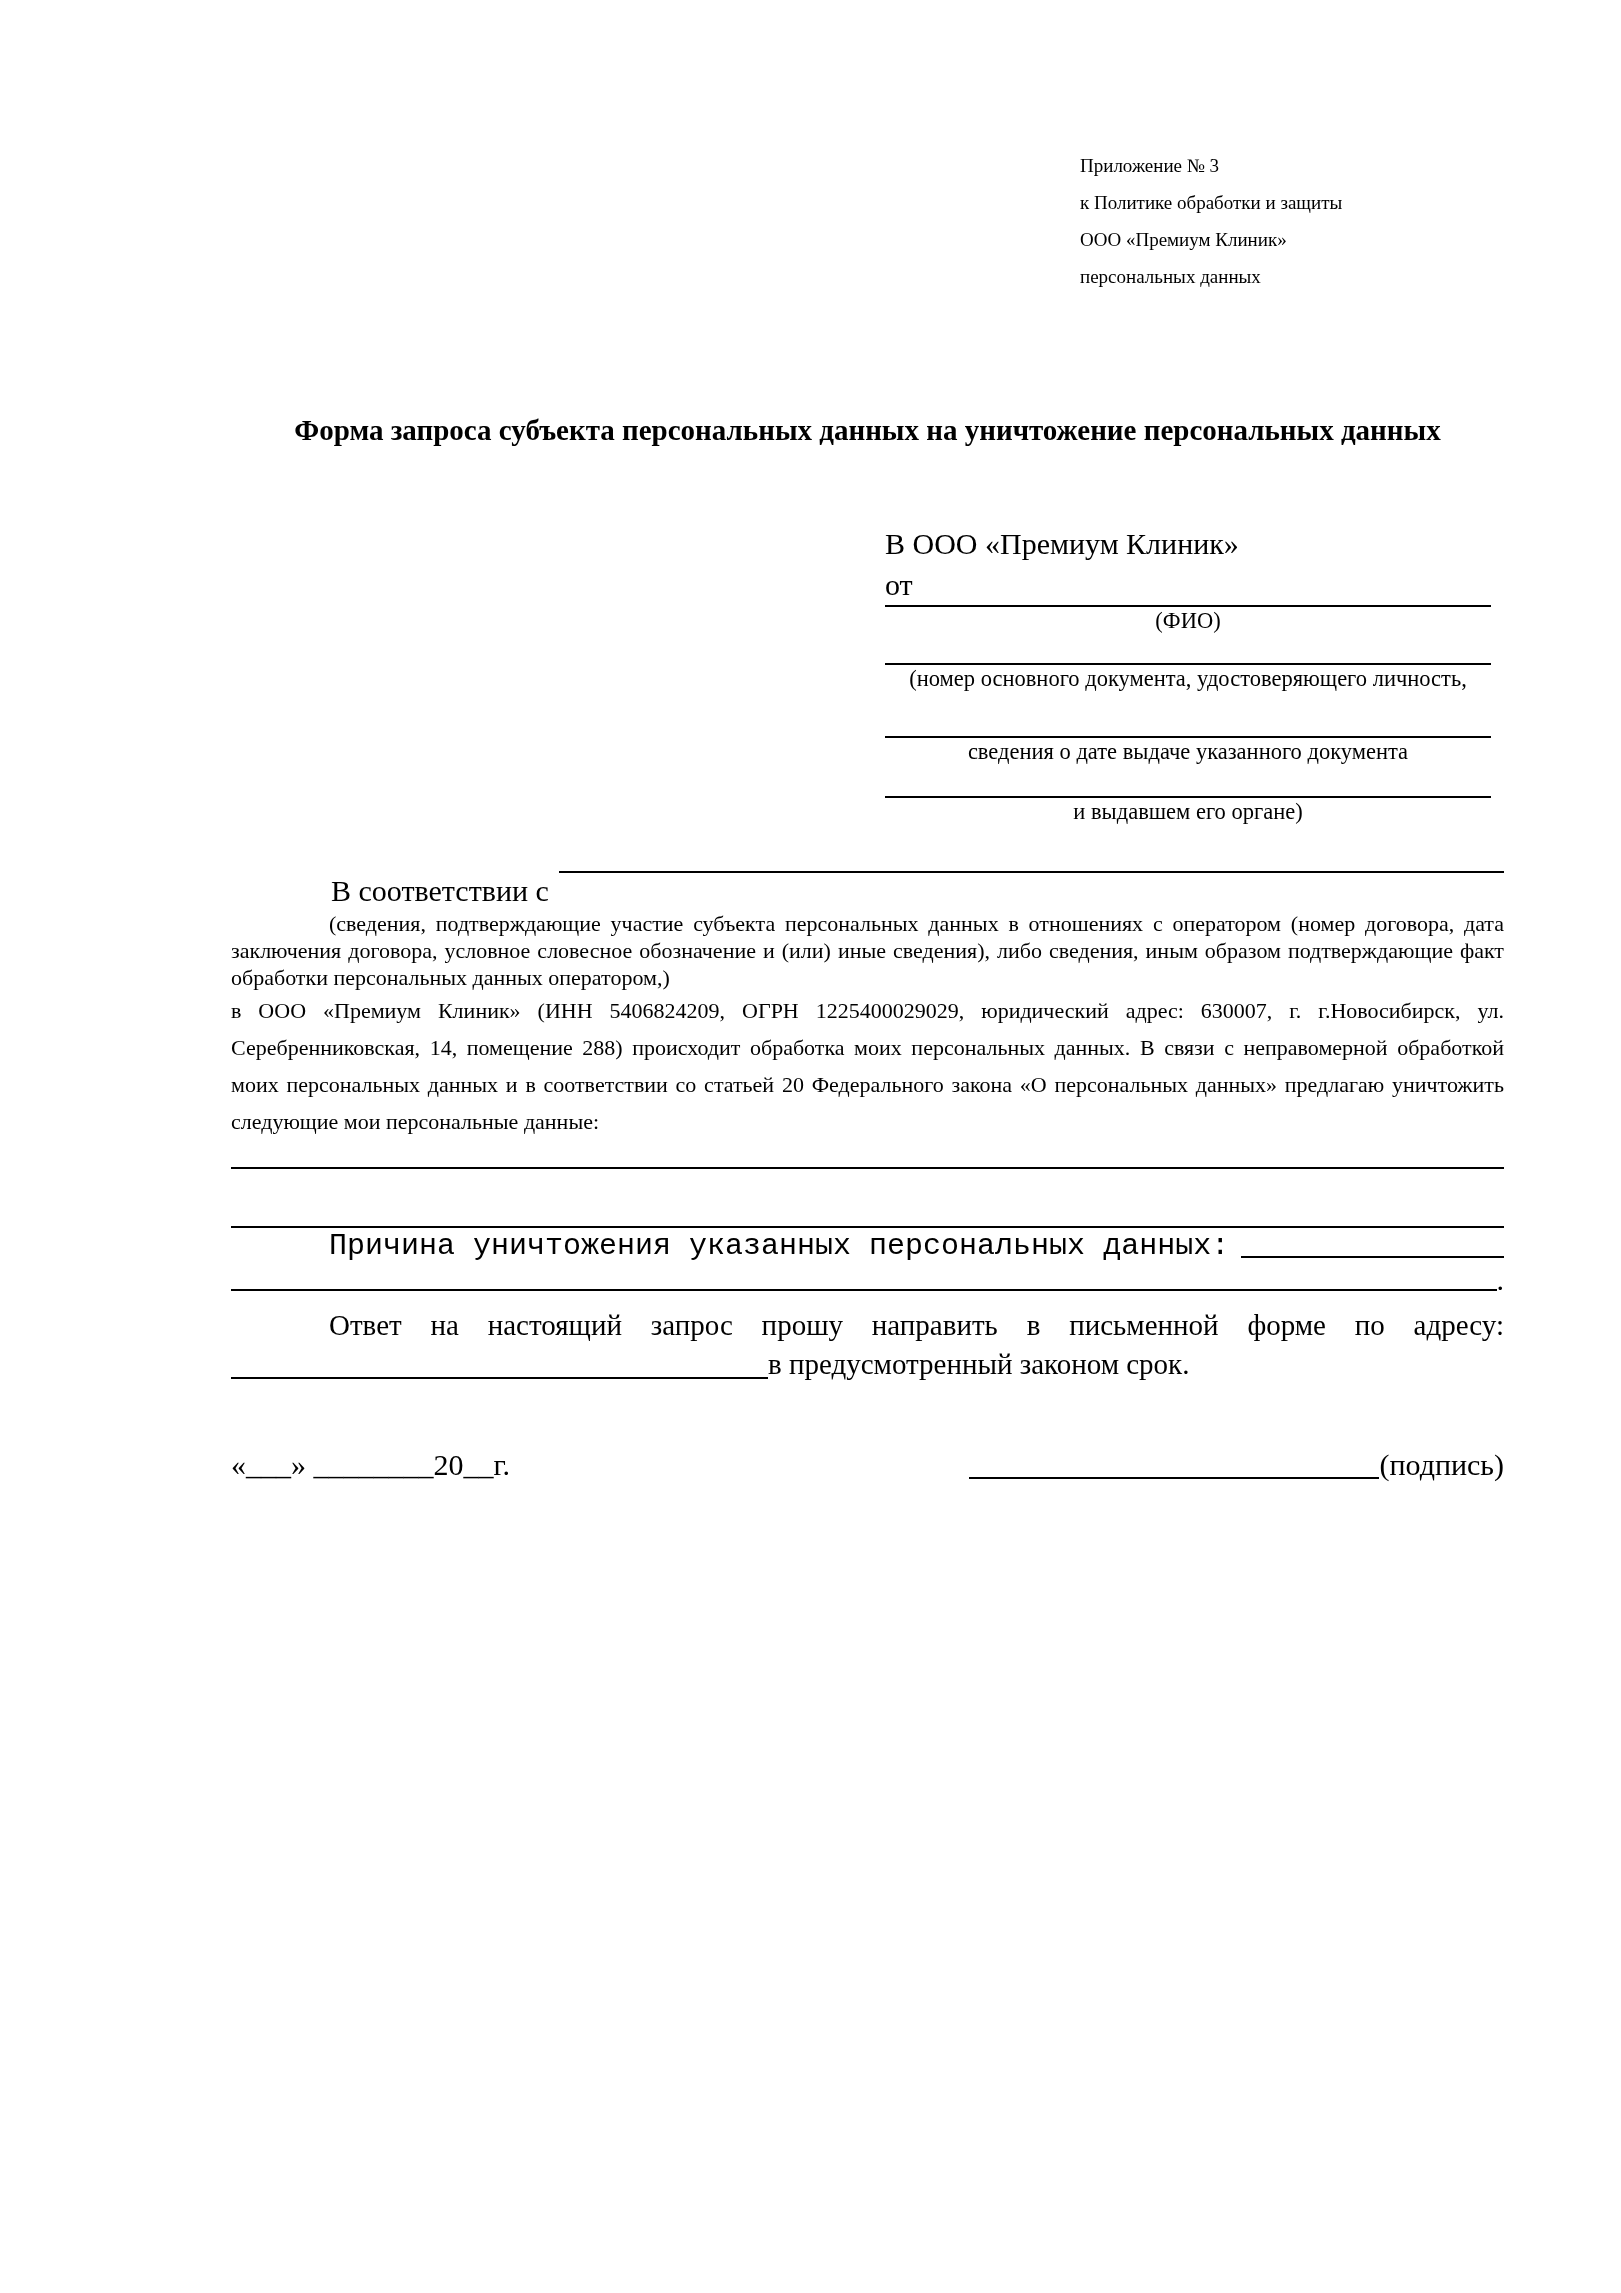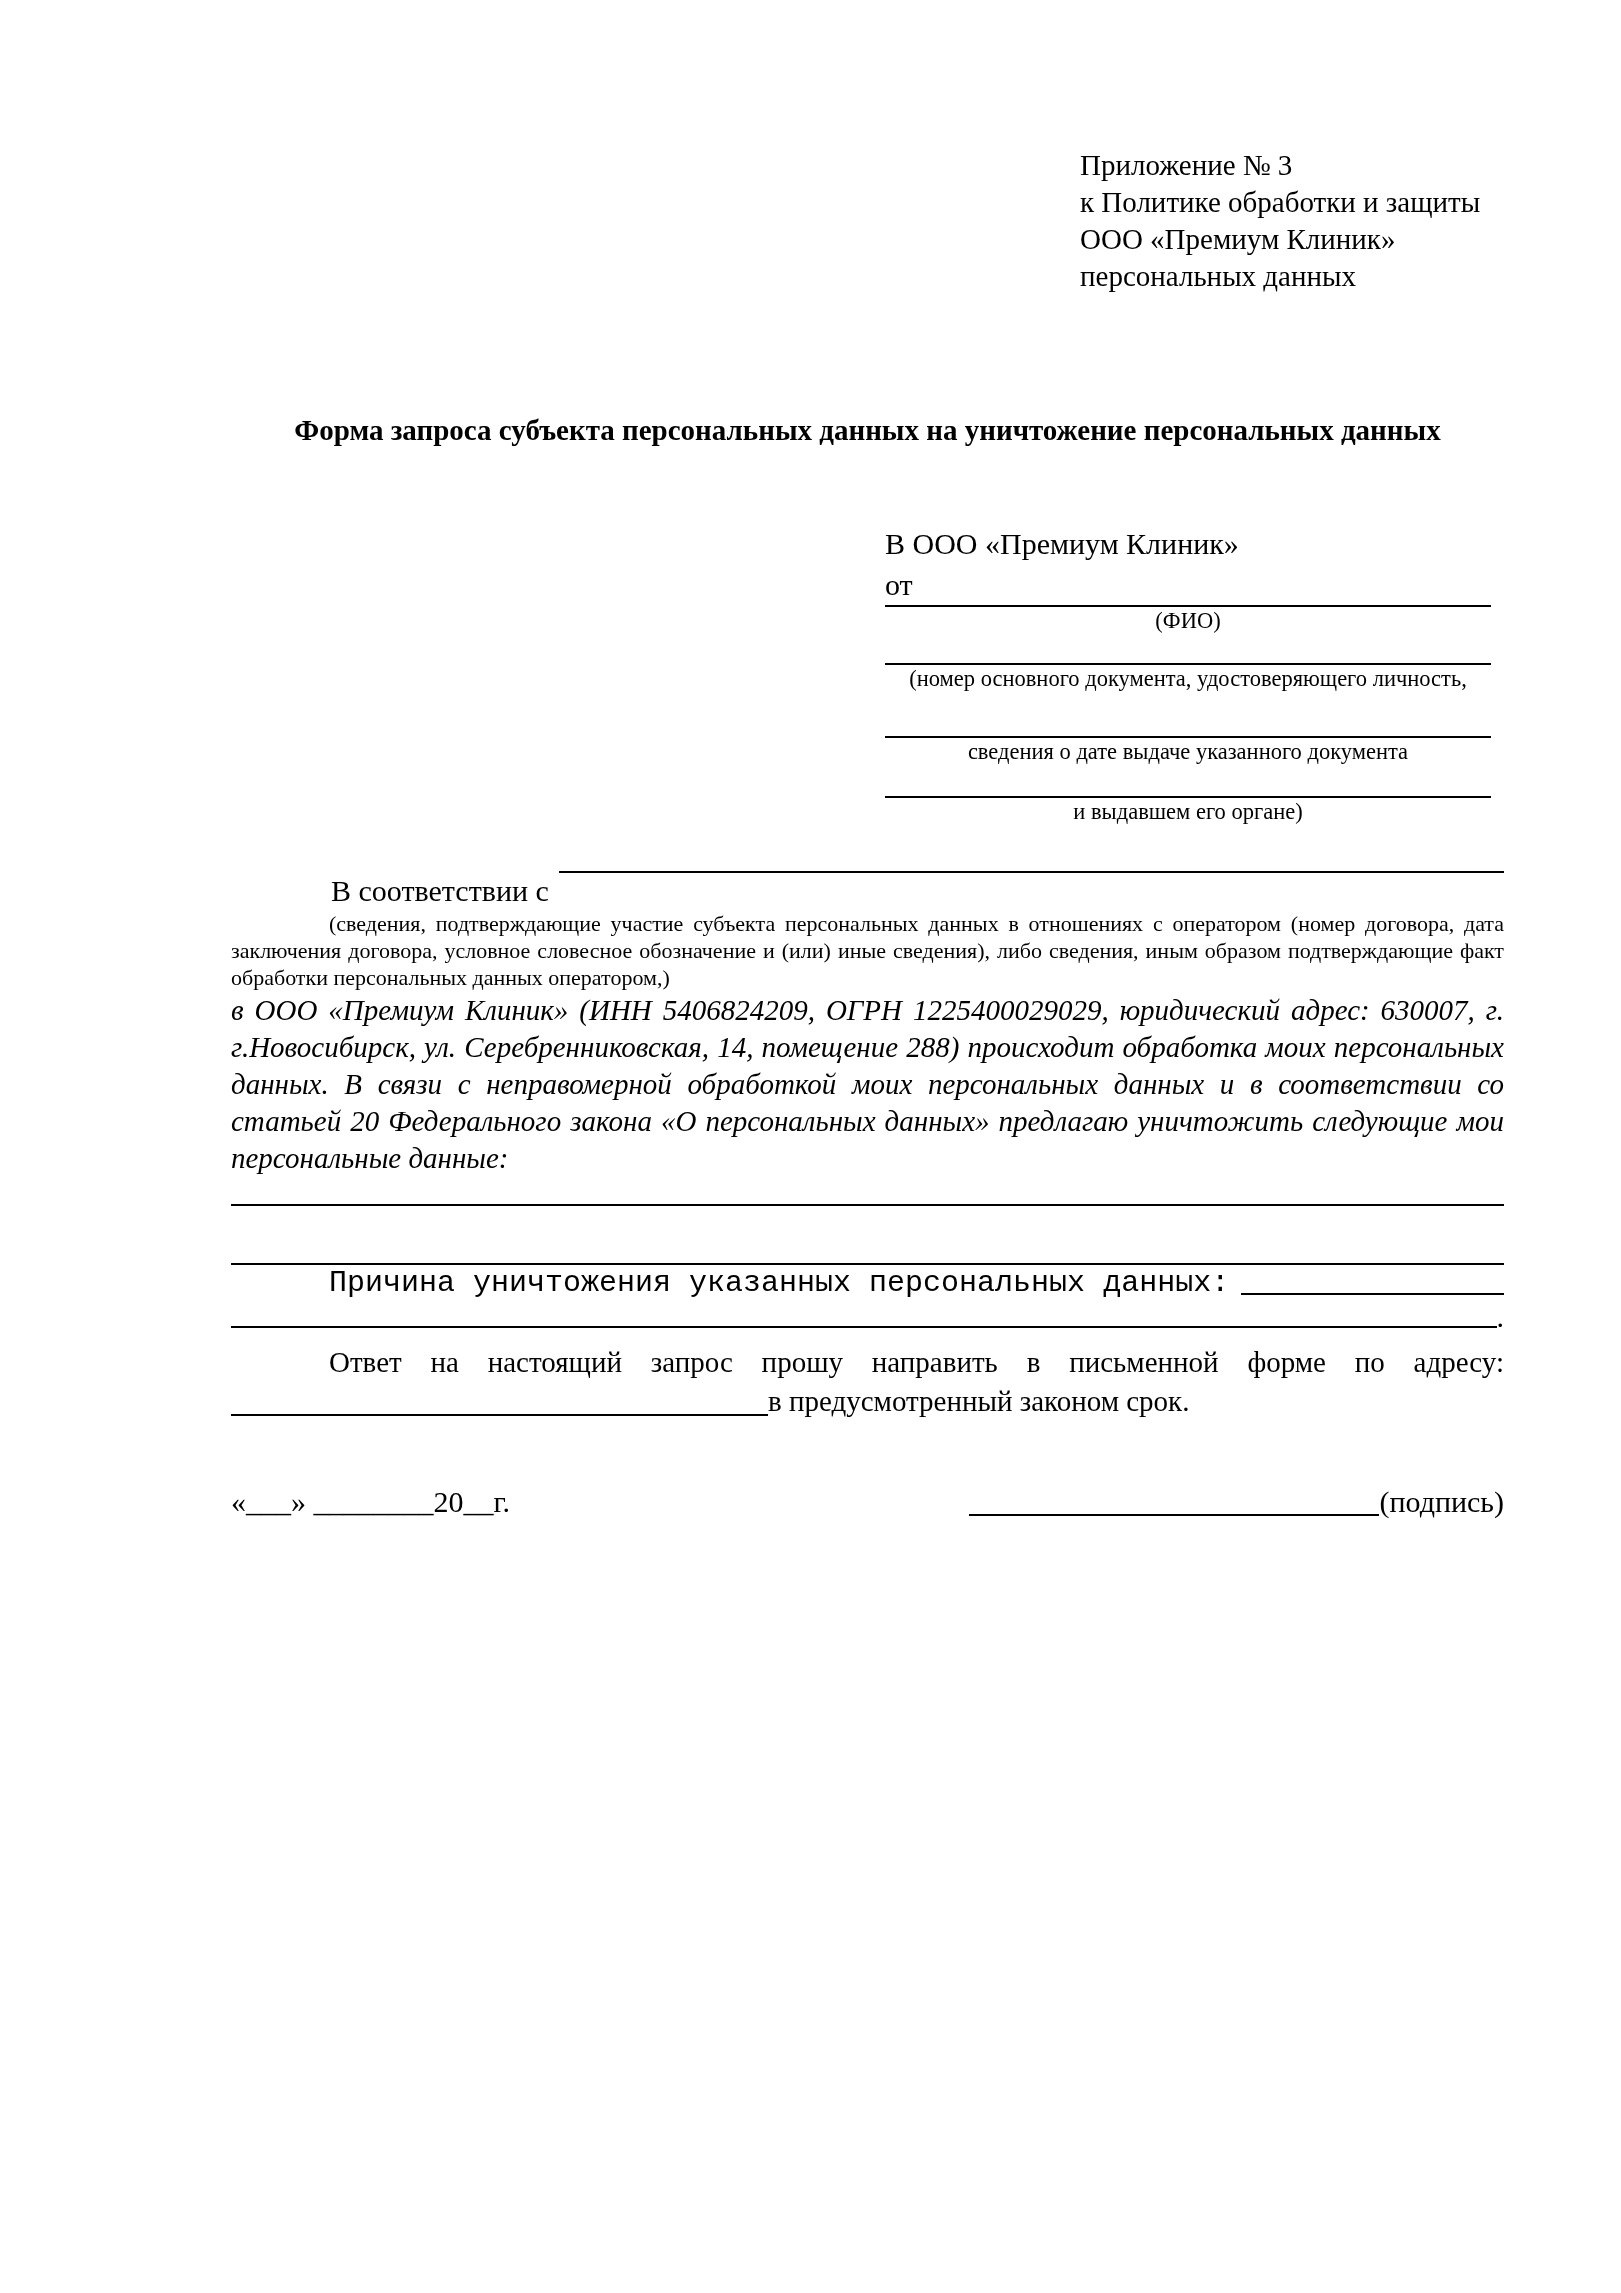--- a/index.html
+++ b/index.html
@@ -14,21 +14,21 @@
     background: #ffffff;
     color: #000000;
     font-family: "Liberation Serif", "DejaVu Serif", serif;
     box-sizing: border-box;
     padding: 147px 117px 0 231px;
     overflow: hidden;
   }
   
   .appendix-block {
     margin-left: 849px;
-    font-size: 29px;
+    font-size: 19px;
     line-height: 37px;
     white-space: nowrap;
   }
   
   .doc-title {
     margin-top: 110px;
     text-align: center;
     font-weight: bold;
     font-size: 29px;
     line-height: 51px;
@@ -74,24 +74,23 @@
   }
   
   .note {
     font-size: 22px;
     line-height: 27.4px;
     text-align: justify;
     text-indent: 98px;
   }
   
   .body-par {
-    font-size: 29px;
+    font-size: 22px;
     line-height: 37px;
     text-align: justify;
-    font-style: italic;
   }
   
   .blank-line {
     border-bottom: 2px solid #000;
   }
   .blank-1 { height: 27.4px; }
   .blank-2 { height: 57px; }
   
   .reason-row {
     display: flex;

